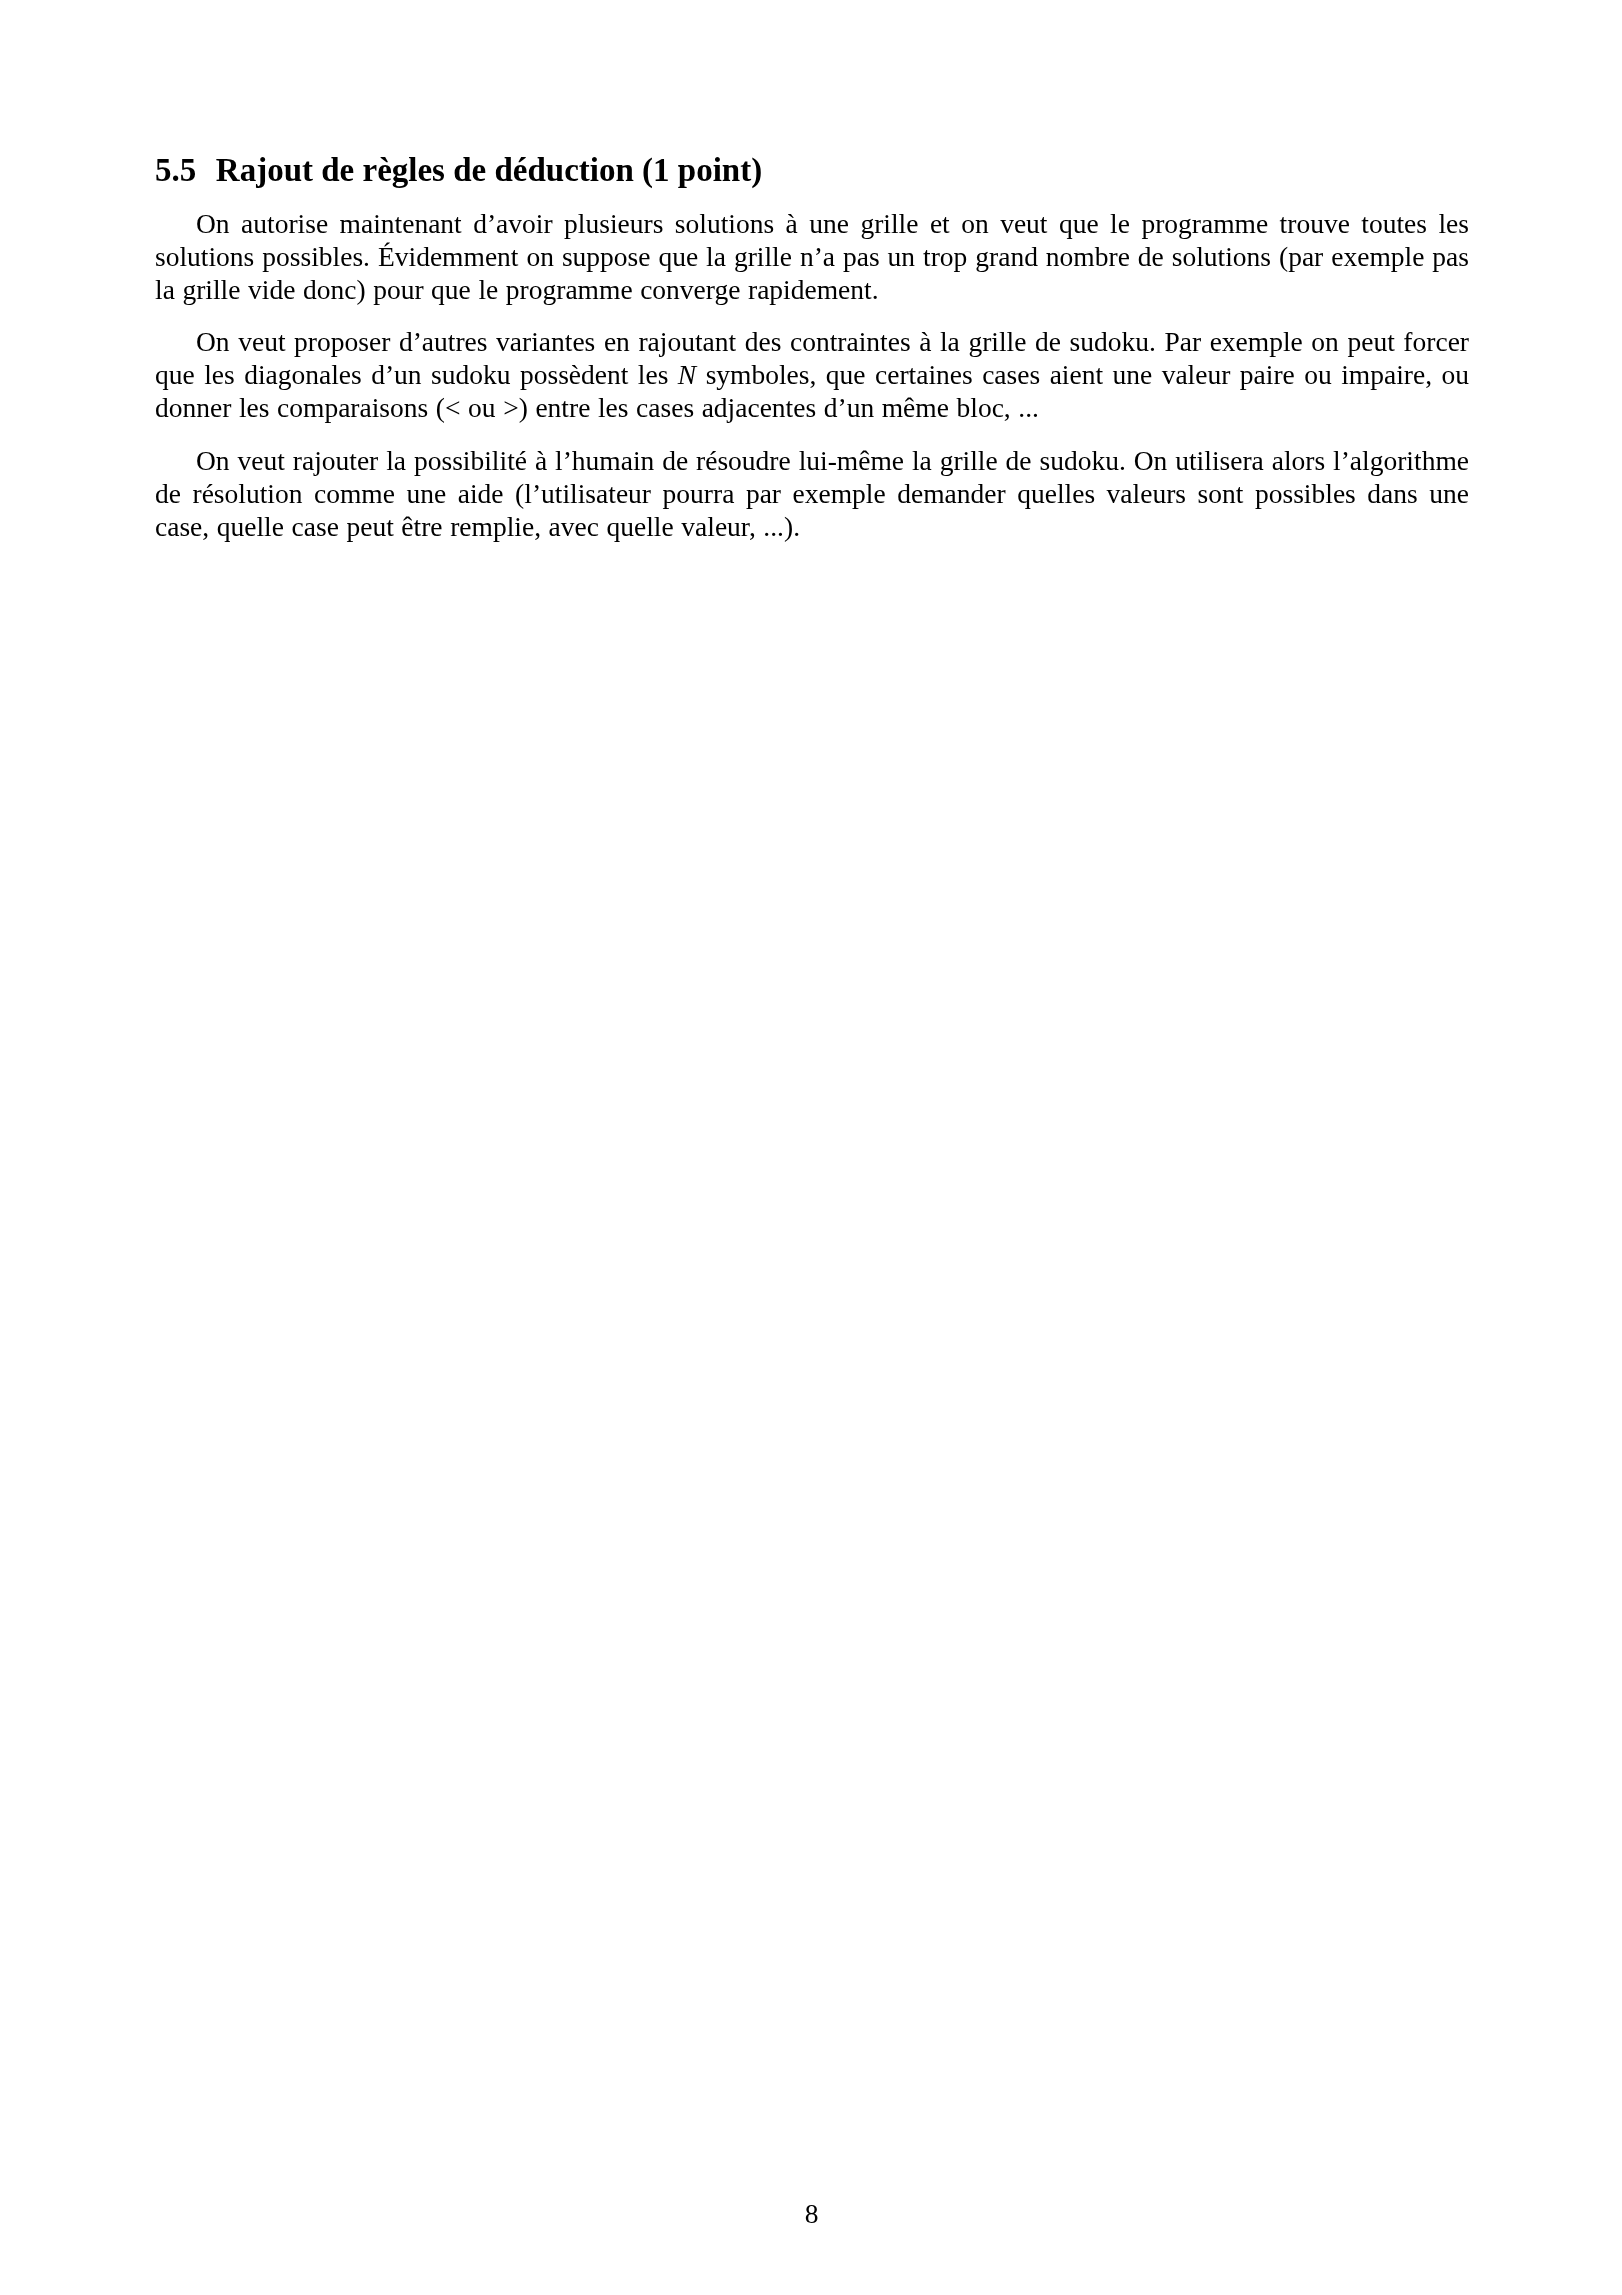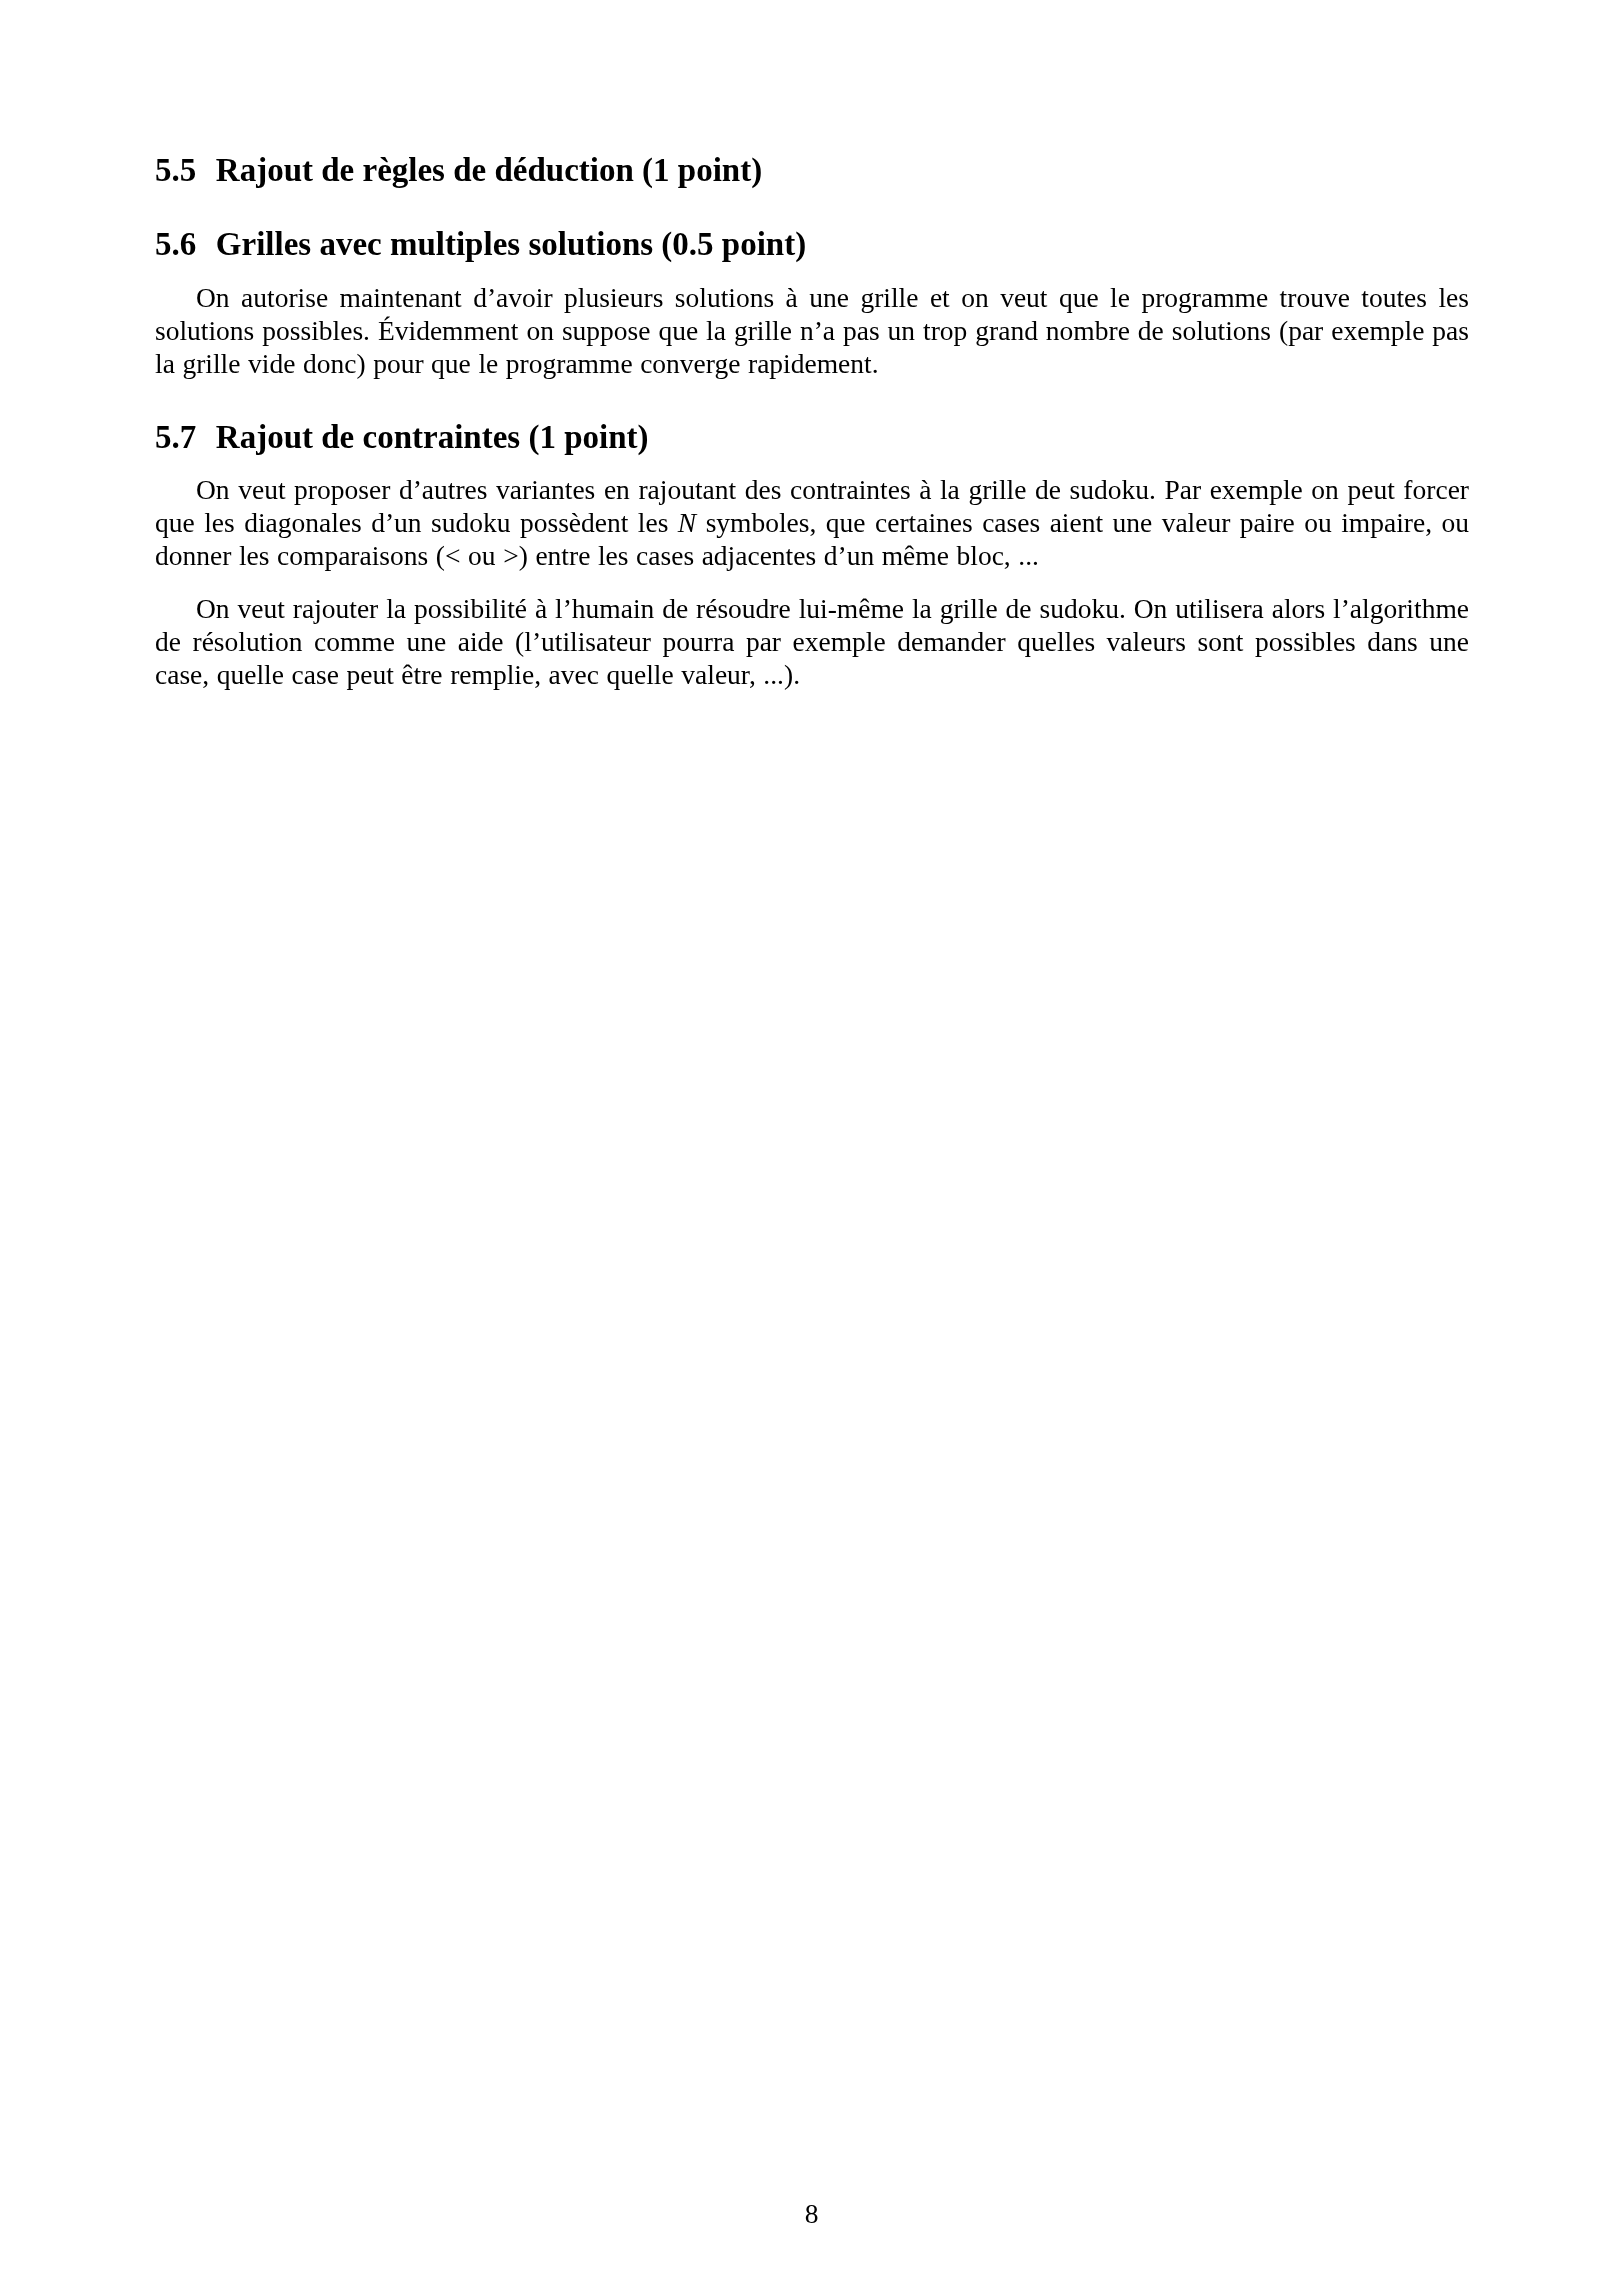--- a/index.html
+++ b/index.html
@@ -62,26 +62,24 @@
 <body>
 
 <div class="page">
   <div class="content">
 
     <div class="section">
       <h2 class="section-heading"><span class="sec-num">5.5</span><span class="sec-title">Rajout de règles de déduction (1 point)</span></h2>
     </div>
 
     <div class="section">
-      <h2 class="section-heading"><span class="sec-num">5.6</span><span class="sec-title">Grilles avec multiples solutions (0.5 point)</span></h2>
       <p class="section-body">On autorise maintenant d’avoir plusieurs solutions à une grille et on veut que le programme trouve toutes les solutions possibles. Évidemment on suppose que la grille n’a pas un trop grand nombre de solutions (par exemple pas la grille vide donc) pour que le programme converge rapidement.</p>
     </div>
 
     <div class="section">
-      <h2 class="section-heading"><span class="sec-num">5.7</span><span class="sec-title">Rajout de contraintes (1 point)</span></h2>
       <p class="section-body"><span>On veut proposer d’autres variantes en rajoutant des contraintes à la grille de sudoku. Par exemple on peut forcer que les diagonales d’un sudoku possèdent les </span><i class="math-var">N</i><span> symboles, que certaines cases aient une valeur paire ou impaire, ou donner les comparaisons (&lt; ou &gt;) entre les cases adjacentes d’un même bloc, ...</span></p>
     </div>
 
     <div class="section">
       <p class="section-body">On veut rajouter la possibilité à l’humain de résoudre lui-même la grille de sudoku. On utilisera alors l’algorithme de résolution comme une aide (l’utilisateur pourra par exemple demander quelles valeurs sont possibles dans une case, quelle case peut être remplie, avec quelle valeur, ...).</p>
     </div>
 
   </div>
 
   <div class="page-footer">8</div>

